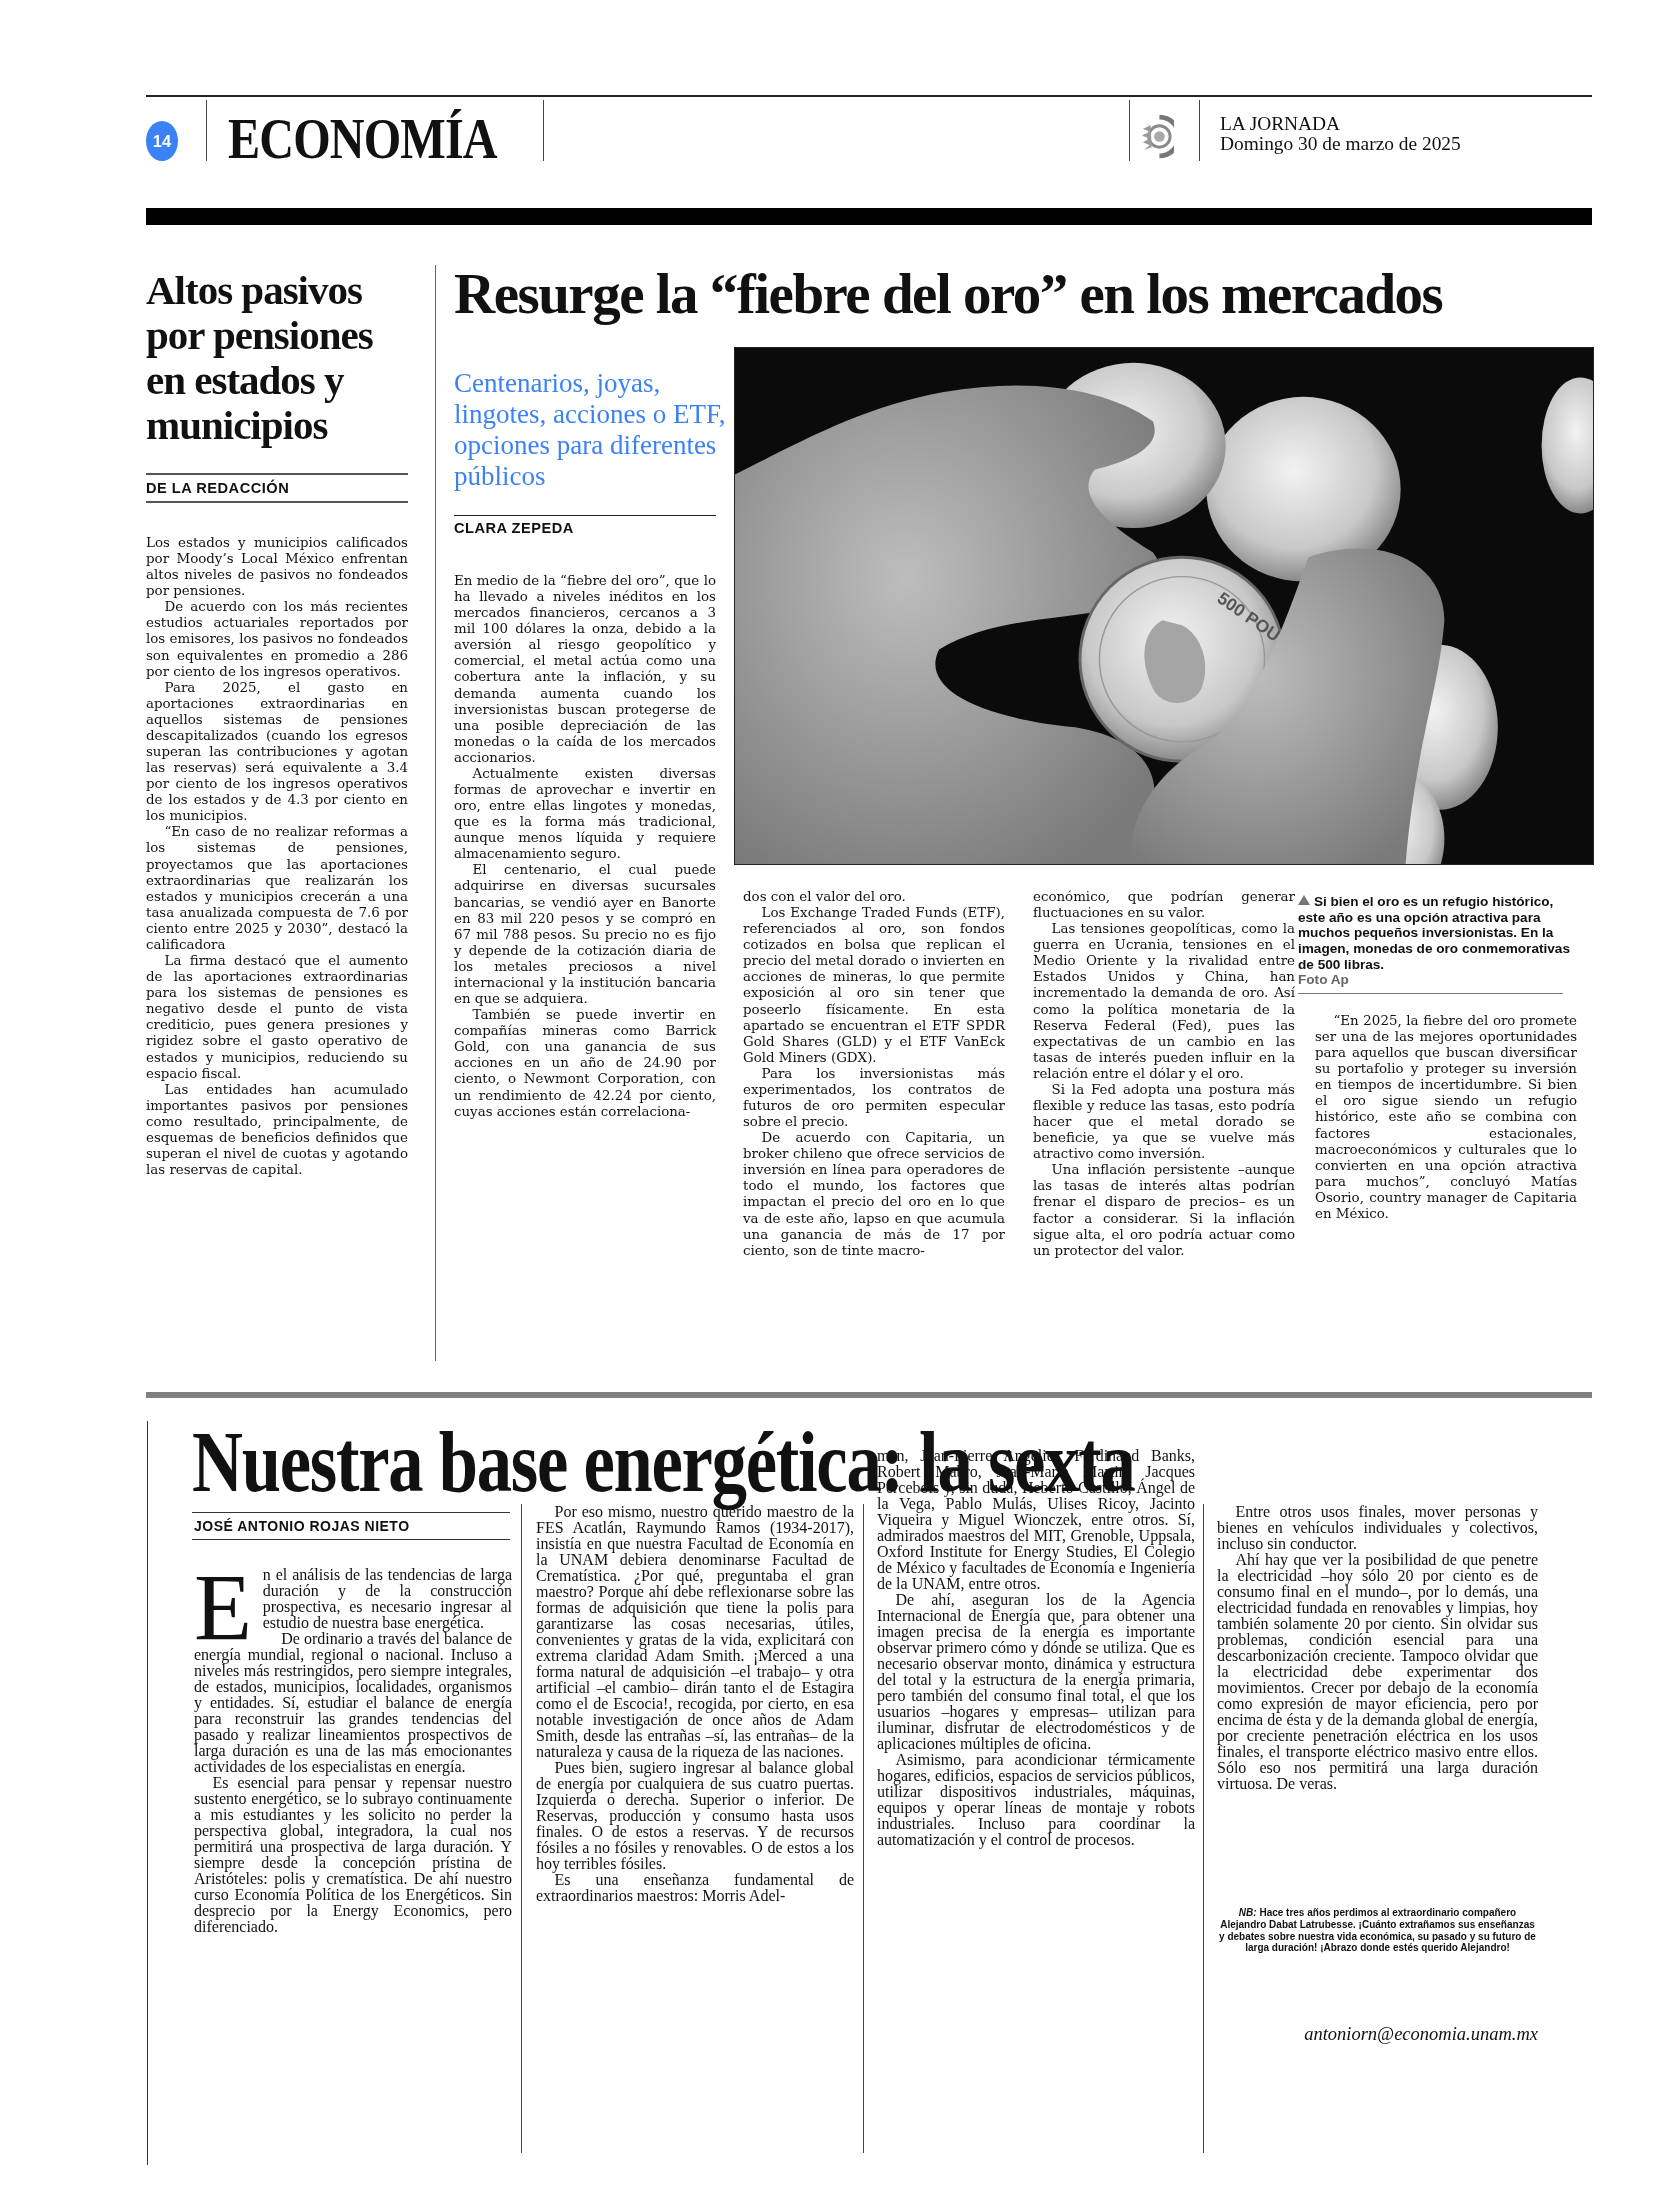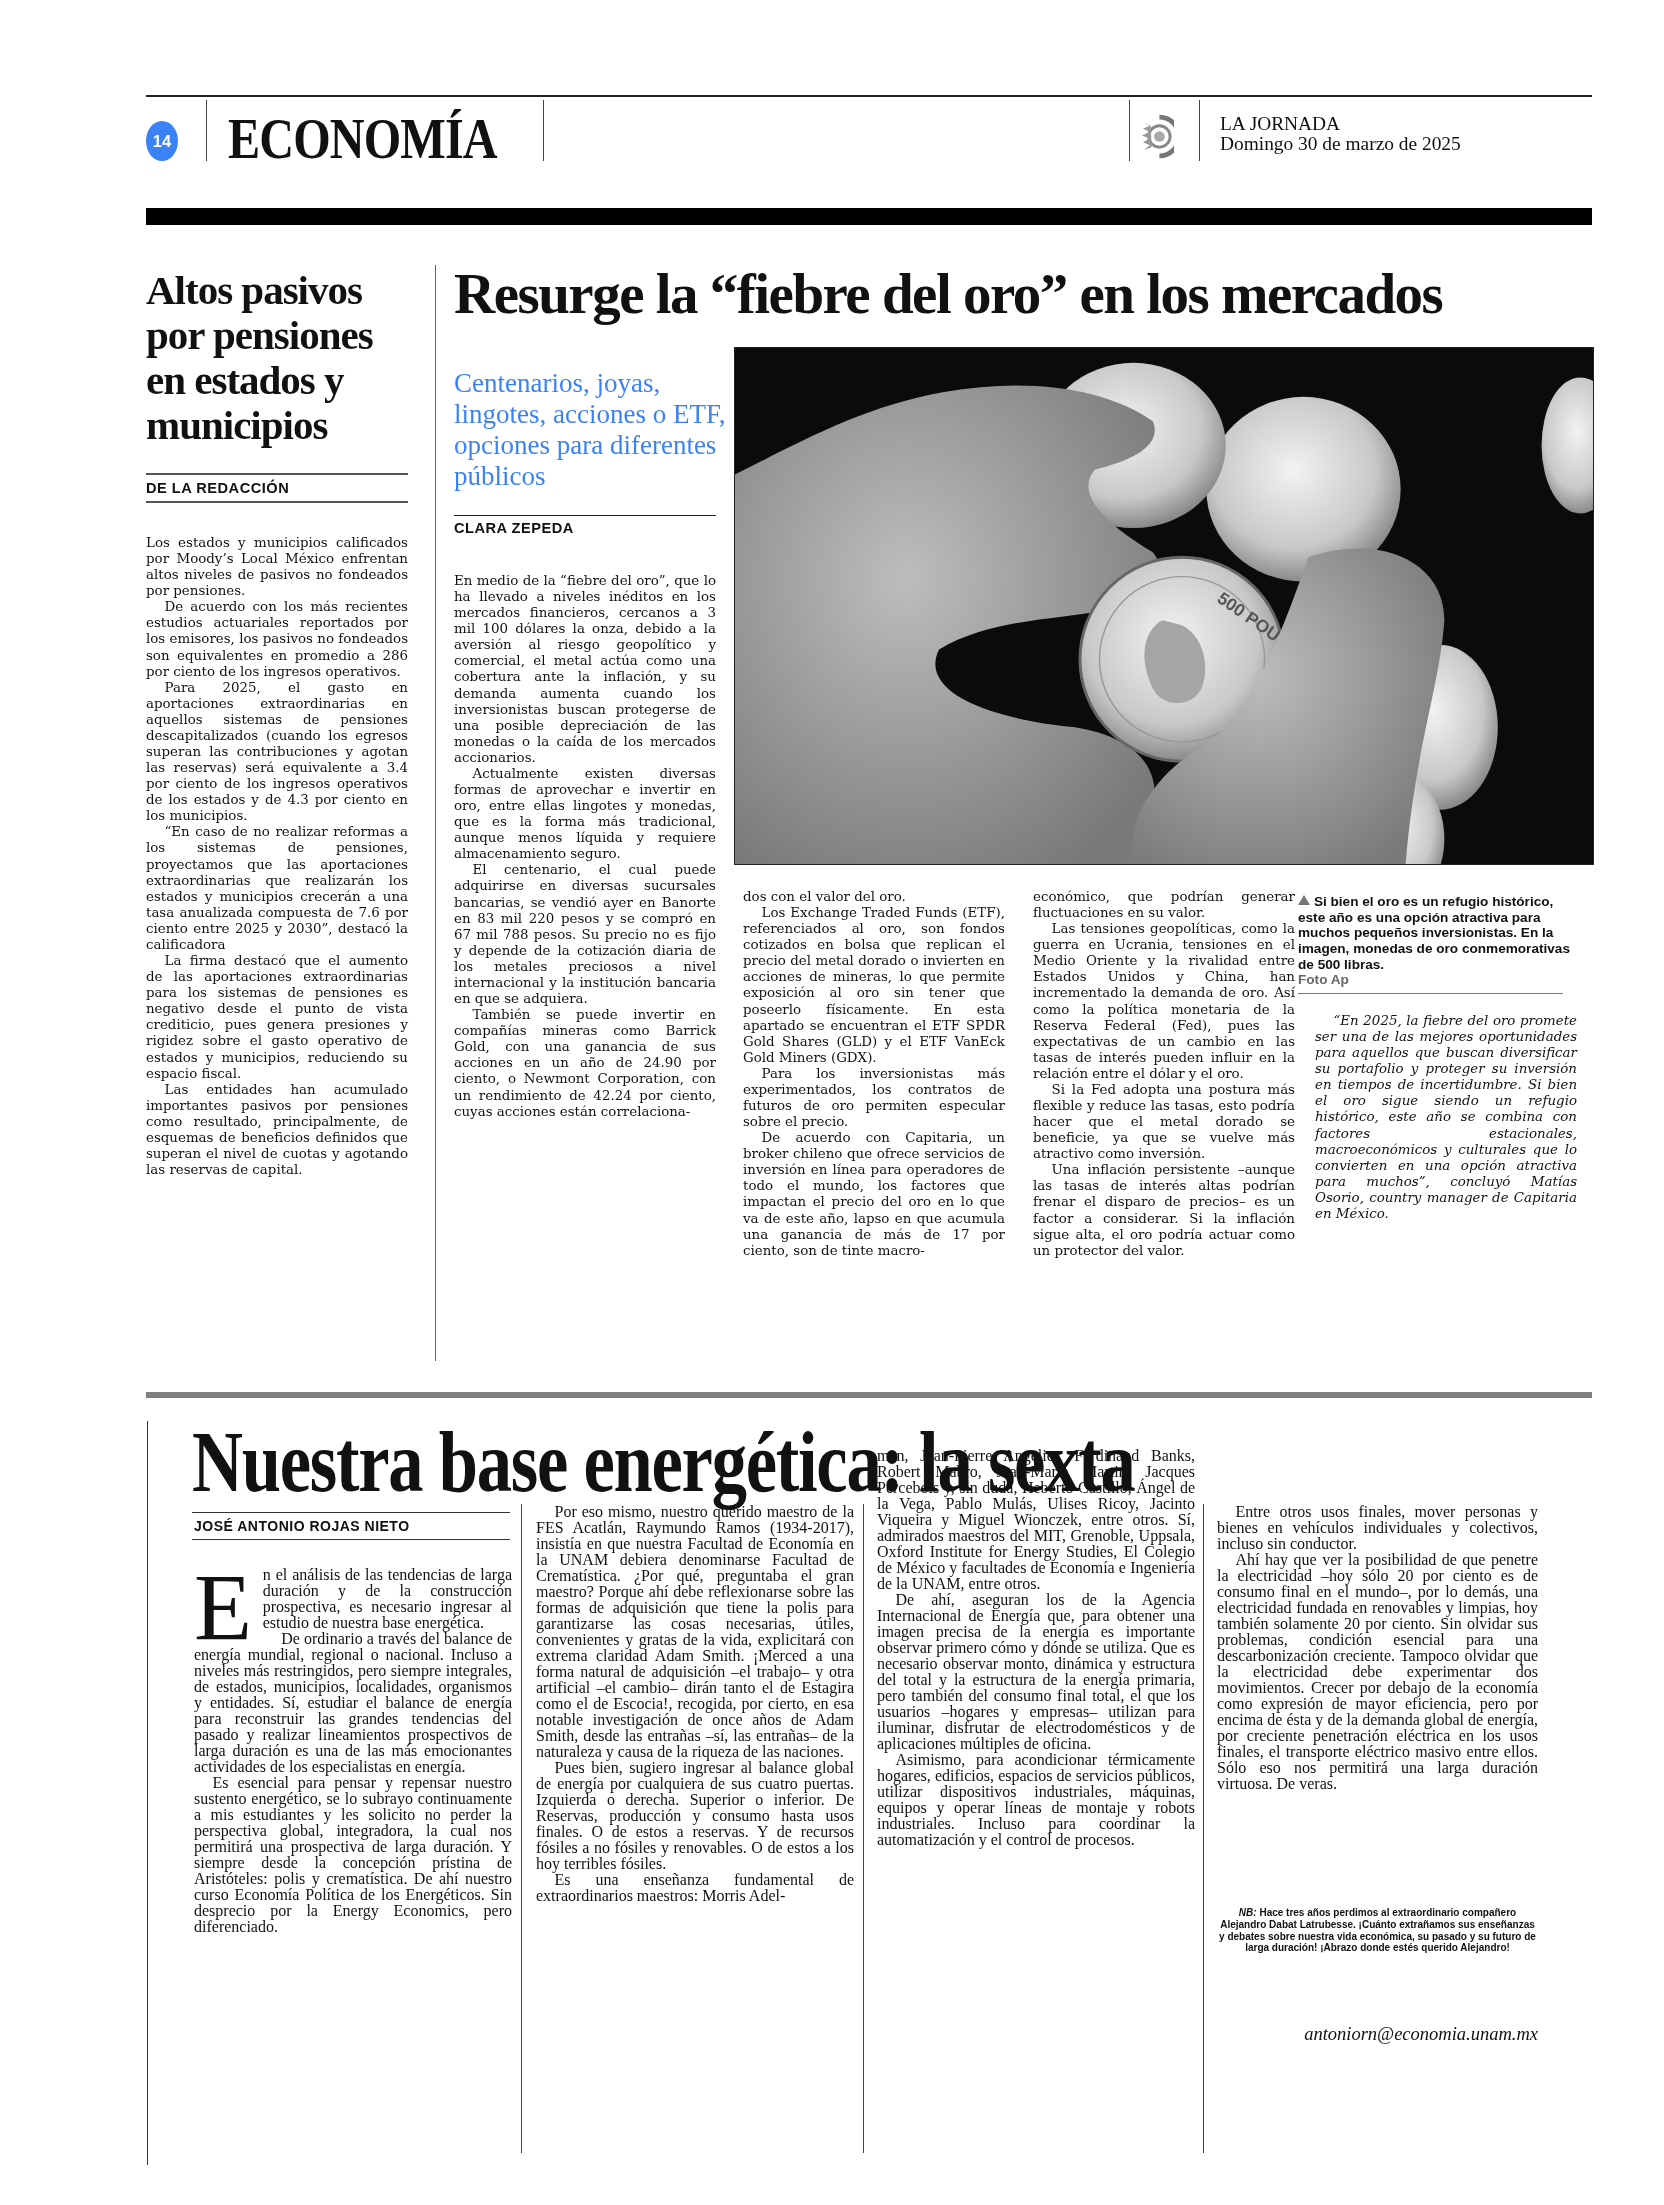--- a/index.html
+++ b/index.html
@@ -147,21 +147,21 @@
   <p>Las tensiones geopolíticas, como la guerra en Ucrania, tensiones en el Medio Oriente y la rivalidad entre Estados Unidos y China, han incrementado la demanda de oro. Así como la política monetaria de la Reserva Federal (Fed), pues las expectativas de un cambio en las tasas de interés pueden influir en la relación entre el dólar y el oro.</p>
   <p>Si la Fed adopta una postura más flexible y reduce las tasas, esto podría hacer que el metal dorado se beneficie, ya que se vuelve más atractivo como inversión.</p>
   <p>Una inflación persistente –aunque las tasas de interés altas podrían frenar el disparo de precios– es un factor a considerar. Si la inflación sigue alta, el oro podría actuar como un protector del valor.</p>
 </div>
 
 <div class="abs caption">
   <span class="tri"></span><span>Si bien el oro es un refugio histórico, este año es una opción atractiva para muchos pequeños inversionistas. En la imagen, monedas de oro conmemorativas de 500 libras.</span>
   <div class="credit">Foto Ap</div>
 </div>
 <div class="abs rule" style="left:1298px; top:993px; width:265px; height:1px; background:#777;"></div>
-<div class="abs body-col" style="left:1315px; top:1013px; width:262px;font-style:italic;">
+<div class="abs body-col" style="left:1315px; top:1013px; width:262px;">
   <p>“En 2025, la fiebre del oro promete ser una de las mejores oportunidades para aquellos que buscan diversificar su portafolio y proteger su inversión en tiempos de incertidumbre. Si bien el oro sigue siendo un refugio histórico, este año se combina con factores estacionales, macroeconómicos y culturales que lo convierten en una opción atractiva para muchos”, concluyó Matías Osorio, country manager de Capitaria en México.</p>
 </div>
 
 <div class="abs gray-band"></div>
 <div class="abs vline" style="left:147px; top:1421px; height:744px; background:#333;"></div>
 <h2 class="abs col-headline">Nuestra base energética: la sexta</h2>
 
 <div class="abs rule" style="left:192px; top:1512px; width:318px; height:1px; background:#333;"></div>
 <div class="abs byline" style="left:194px; top:1518px; font-size:14px;">JOSÉ ANTONIO ROJAS NIETO</div>
 <div class="abs rule" style="left:192px; top:1539px; width:318px; height:1px; background:#333;"></div>

